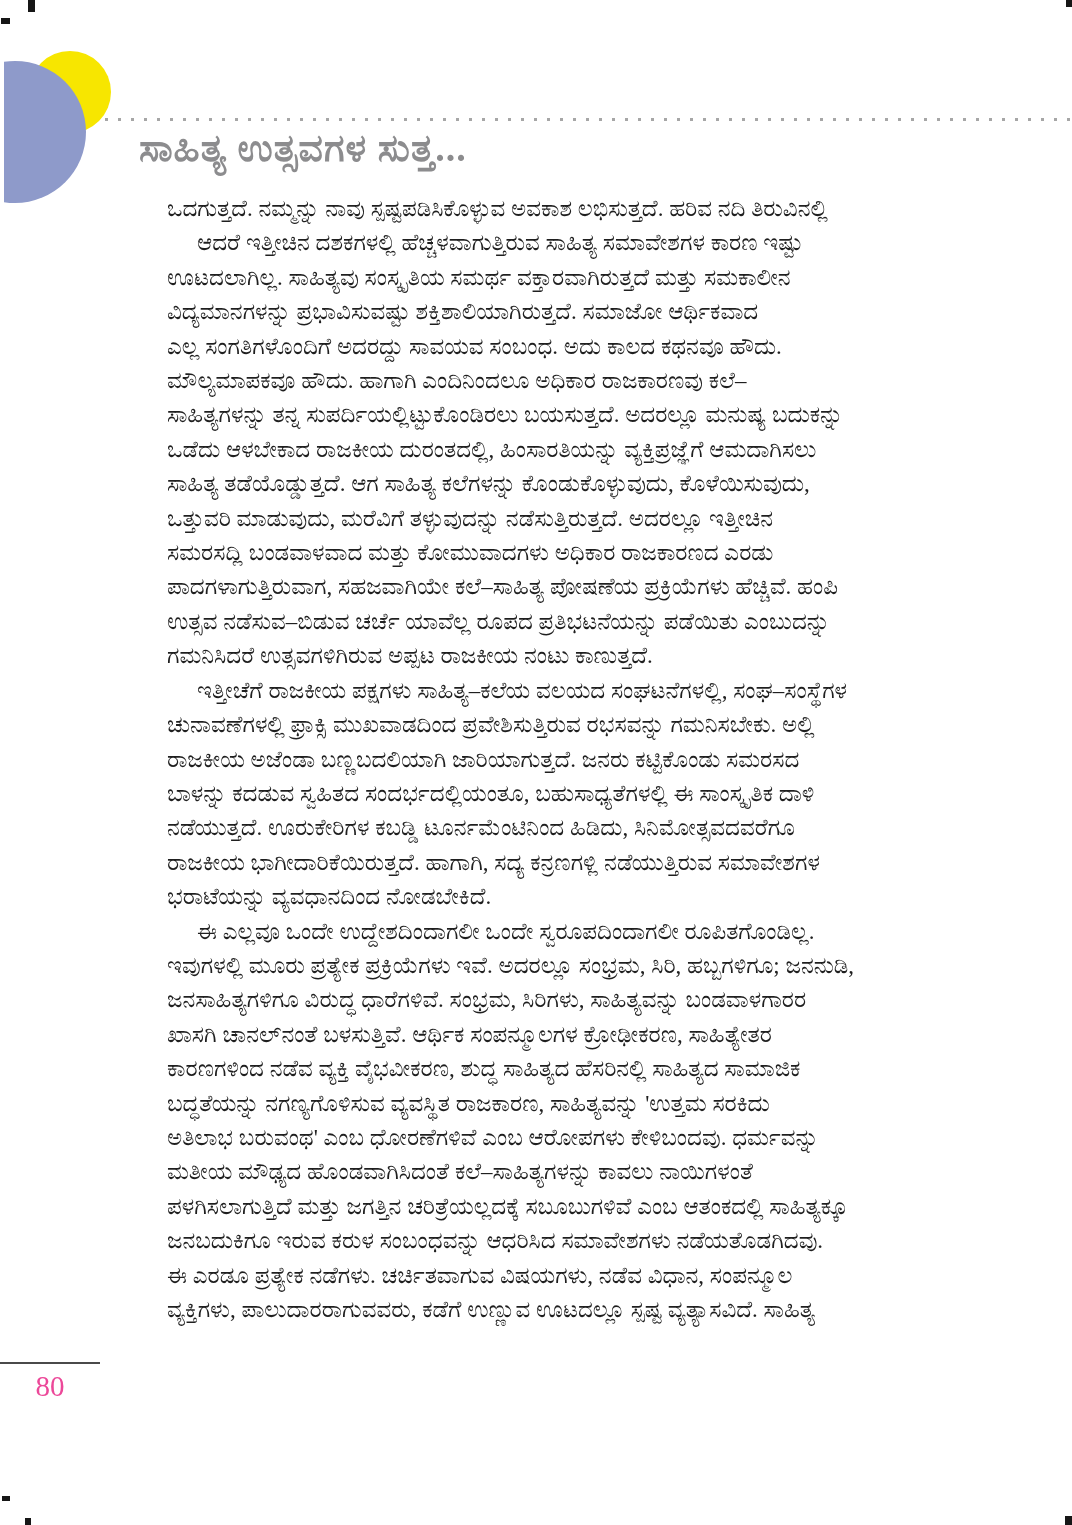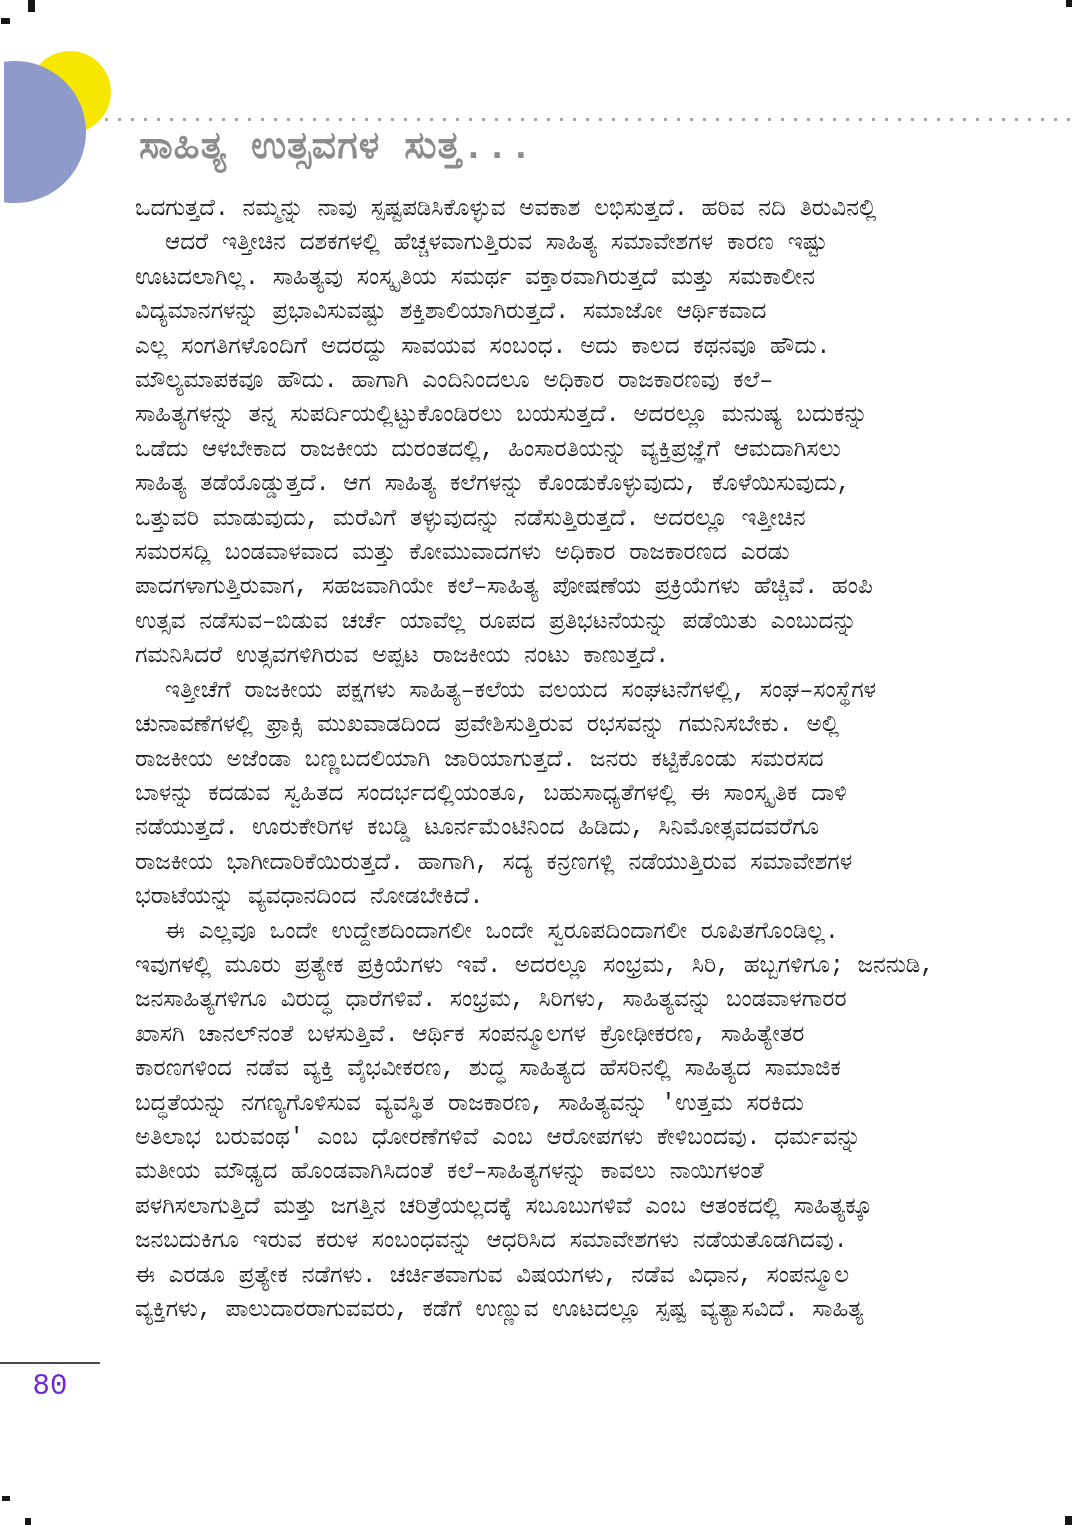--- a/index.html
+++ b/index.html
@@ -1,21 +1,21 @@
 <!DOCTYPE html>
 <html><head>
 <meta charset="utf-8">
 <style>
   html,body { margin:0; padding:0; background:#ffffff; }
   .page {
     position:relative;
     width:1072px; height:1525px;
     background:#ffffff;
     overflow:hidden;
-    font-family:Liberation Mono, monospace;
+    font-family:Liberation Serif, serif;
     color:#1f1f1f;
   }
 
   
   .mark { position:absolute; background:#161616; }
   .mark-tl    { left:28px;  top:0;       width:7px;  height:12px; }
   .dash-left-top    { left:1px; top:18px;   width:9px; height:6px; }
   .mark-tr    { left:1066px; top:0;      width:6px;  height:7px;  }
   .dash-left-bottom { left:2px; top:1496px; width:8px; height:5px; }
   .mark-bl    { left:25px;  top:1518px;  width:6px;  height:7px;  }
@@ -50,31 +50,31 @@
     white-space:nowrap;
   }
 
   
   .body-text {
     position:absolute; left:135px; top:192px; width:815px;
     font-size:23px; line-height:34.4px;
   }
   .paragraph { margin:0; }
   .paragraph.indent .line:first-child { padding-left:30px; }
-  .line { white-space:nowrap; }
+  .line { white-space:nowrap;margin-left:32px; }
 
   
   .folio-rule {
     position:absolute; left:0; top:1362px; width:100px; height:0;
     border-top:2px solid #4a4a4a;
   }
   .folio-number {
     position:absolute; left:0px; top:1370px; width:100px;
     text-align:center;
-    font-size:29px; color:#6d28d9;
+    font-size:29px; color:#ec4899;
   }
 </style>
 </head>
 <body>
 
 <div class="page" style="color: rgb(31, 31, 31);">
 
   <div class="mark mark-tl"></div>
   <div class="mark dash-left-top"></div>
   <div class="mark mark-tr"></div>

